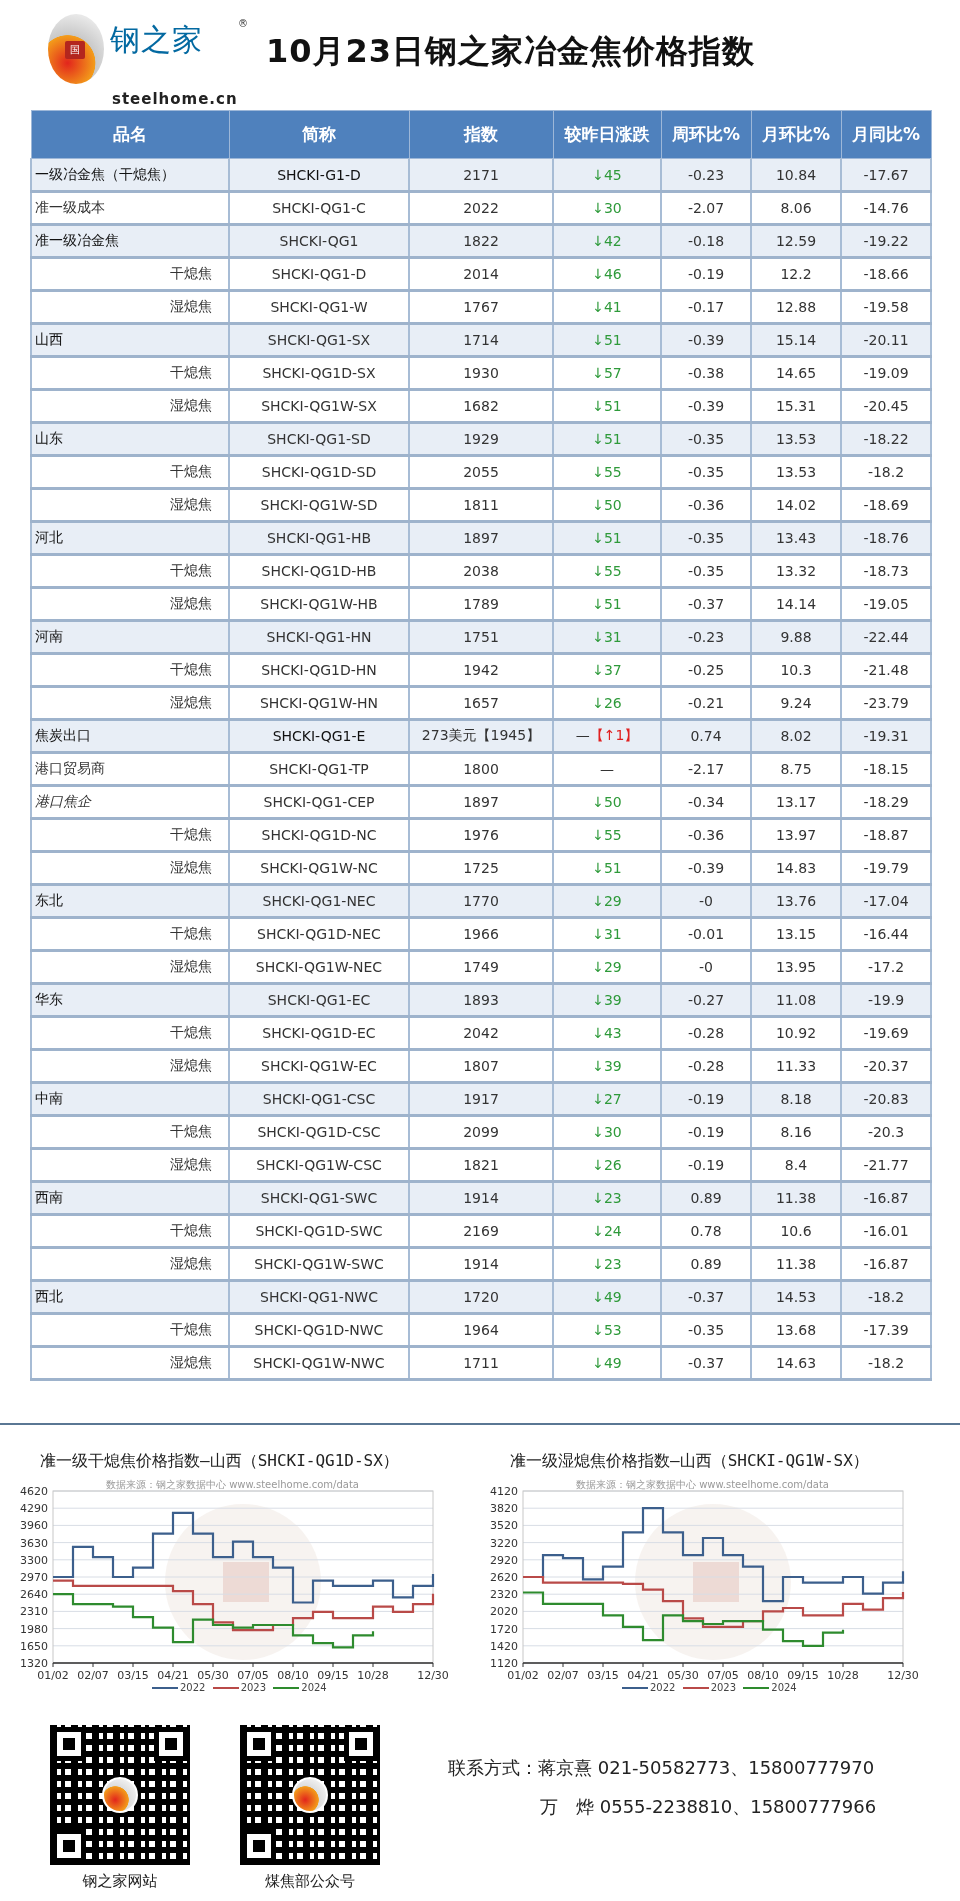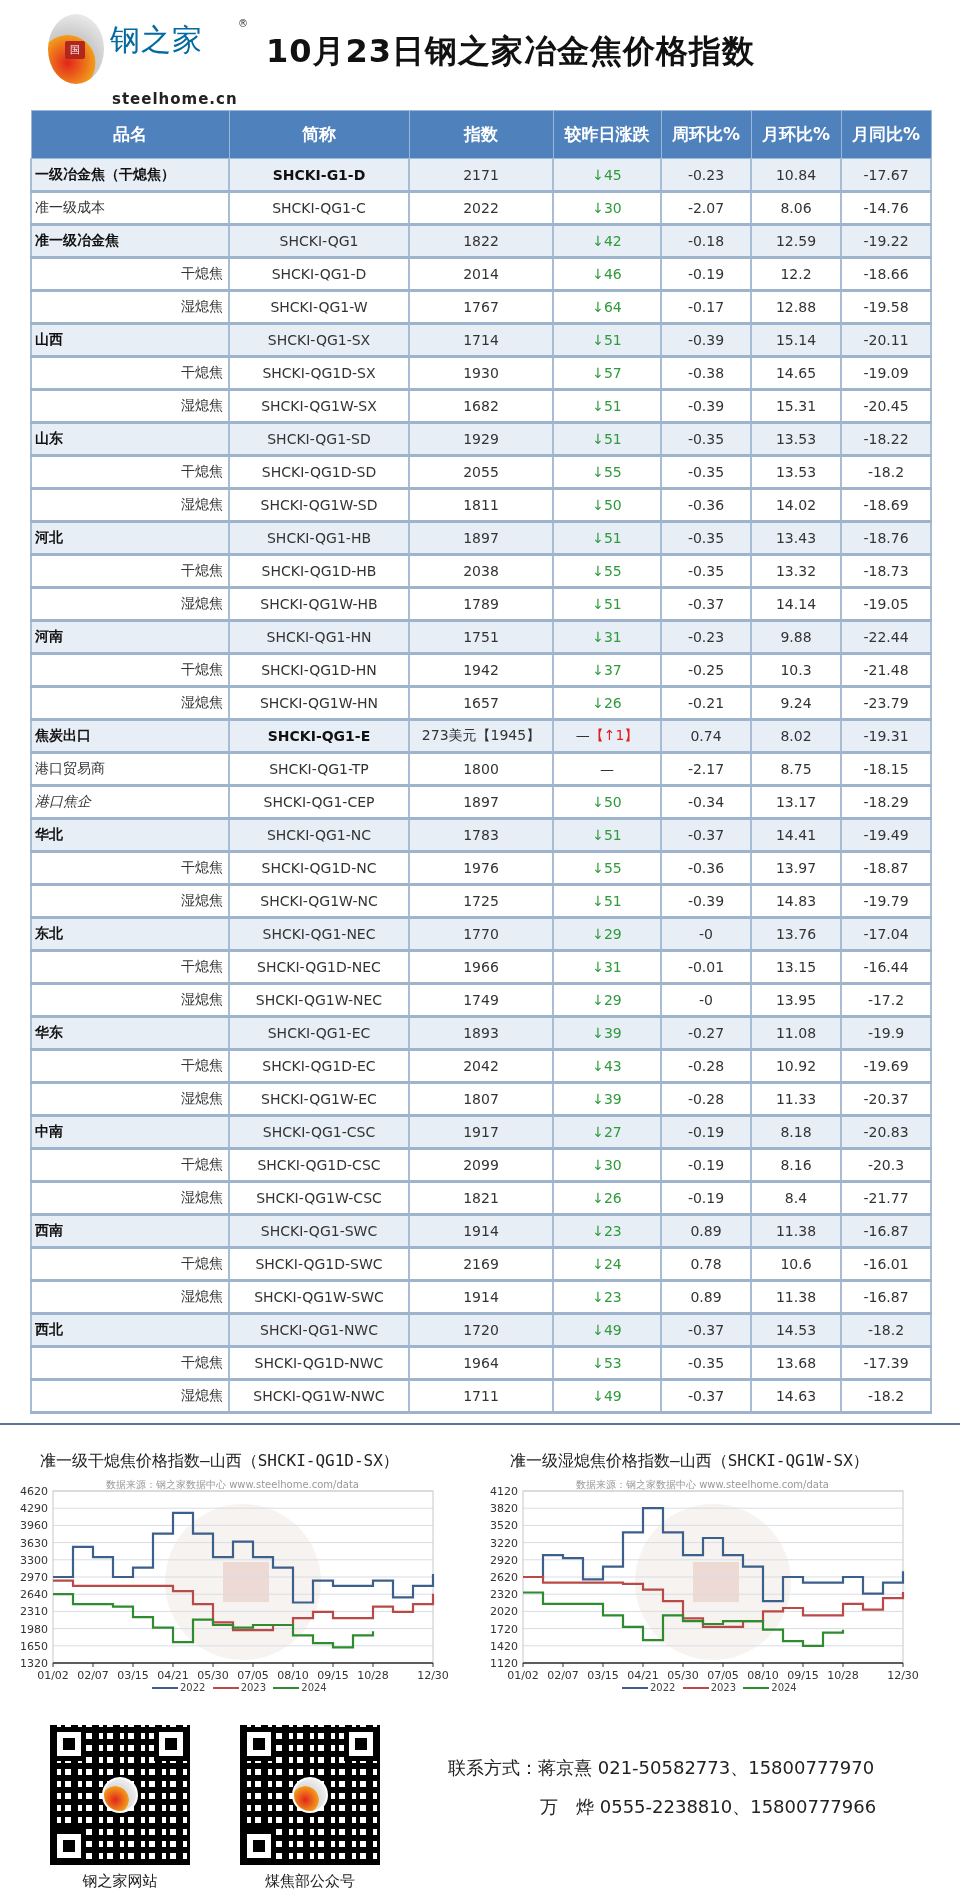--- a/index.html
+++ b/index.html
@@ -13,22 +13,22 @@
   .logo-reg { position: absolute; left: 190px; top: 4px; font-size: 10px; color: #333; }
   .logo-en { position: absolute; left: 64px; top: 48px; font-size: 15px; font-weight: bold; color: #222; letter-spacing: 1px; margin-top: 28px; }
   .title { position: absolute; left: 266px; top: 30px; font-size: 32px; font-weight: bold; color: #111; letter-spacing: 1px; }
 
   table.idx { position: absolute; left: 30px; top: 110px; width: 900px; border-collapse: collapse; table-layout: fixed; border-radius: 17px; }
   table.idx th { background: #4f81bd; color: #fff; font-size: 17px; font-weight: bold; height: 48px; border: 1px solid #9db7d8; }
   table.idx td { height: 33px; font-size: 14px; border-left: 2px solid #a7bcd5; border-right: 2px solid #a7bcd5; border-bottom: 3px solid #9eb3cc; text-align: center; color: #333; white-space: nowrap; }
   table.idx tr.grp td { background: #e8eef6; }
   table.idx tr.sub td { background: #fff; }
   table.idx td.name { text-align: left; padding-left: 3px; }
-  table.idx tr.sub td.name { text-align: right; padding-right: 5px; }
-  table.idx td.bold { font-weight: bold; color: #111; }
+  table.idx tr.sub td.name { text-align: right; padding-right: 16px; }
+  table.idx td.bold { font-weight: normal; color: #111; }
   .down { color: #2e9a3a; }
   .up { color: #e02020; }
 
   .divider { position: absolute; left: 0; top: 1423px; width: 960px; height: 2px; background: #5a7794; }
   .chart { position: absolute; top: 1434px; width: 480px; height: 270px; }
   .chart svg { position: absolute; left: 0; top: 0; }
   .chart-title { position: absolute; top: 0; font-family: "DejaVu Sans Mono", "Liberation Mono", monospace; font-size: 16px; color: #222; white-space: nowrap; margin-top: 17px; }
   .chart-unit { position: absolute; top: 22px; font-size: 9px; color: #333; }
   .chart-source { position: absolute; top: 44px; font-size: 10px; color: #999; white-space: nowrap; }
   .legend { position: absolute; top: 248px; font-size: 10px; color: #444; white-space: nowrap; }
@@ -113,21 +113,21 @@
         <td>2014</td>
         <td><span class="down">↓46</span></td>
         <td>-0.19</td>
         <td>12.2</td>
         <td>-18.66</td>
       </tr>
       <tr class="sub">
         <td class="name">湿熄焦</td>
         <td>SHCKI-QG1-W</td>
         <td>1767</td>
-        <td><span class="down">↓64</span></td>
+        <td><span class="down">↓41</span></td>
         <td>-0.17</td>
         <td>12.88</td>
         <td>-19.58</td>
       </tr>
       <tr class="grp">
         <td class="name bold">山西</td>
         <td>SHCKI-QG1-SX</td>
         <td>1714</td>
         <td><span class="down">↓51</span></td>
         <td>-0.39</td>
@@ -252,29 +252,20 @@
         <td>-18.15</td>
       </tr>
       <tr class="sub plain">
         <td class="name" style="text-align: left; font-style: italic;">港口焦企</td>
         <td>SHCKI-QG1-CEP</td>
         <td>1897</td>
         <td><span class="down">↓50</span></td>
         <td>-0.34</td>
         <td>13.17</td>
         <td>-18.29</td>
-      </tr>
-      <tr class="grp">
-        <td class="name bold">华北</td>
-        <td>SHCKI-QG1-NC</td>
-        <td>1783</td>
-        <td><span class="down">↓51</span></td>
-        <td>-0.37</td>
-        <td>14.41</td>
-        <td>-19.49</td>
       </tr>
       <tr class="sub">
         <td class="name">干熄焦</td>
         <td>SHCKI-QG1D-NC</td>
         <td>1976</td>
         <td><span class="down">↓55</span></td>
         <td>-0.36</td>
         <td>13.97</td>
         <td>-18.87</td>
       </tr>

